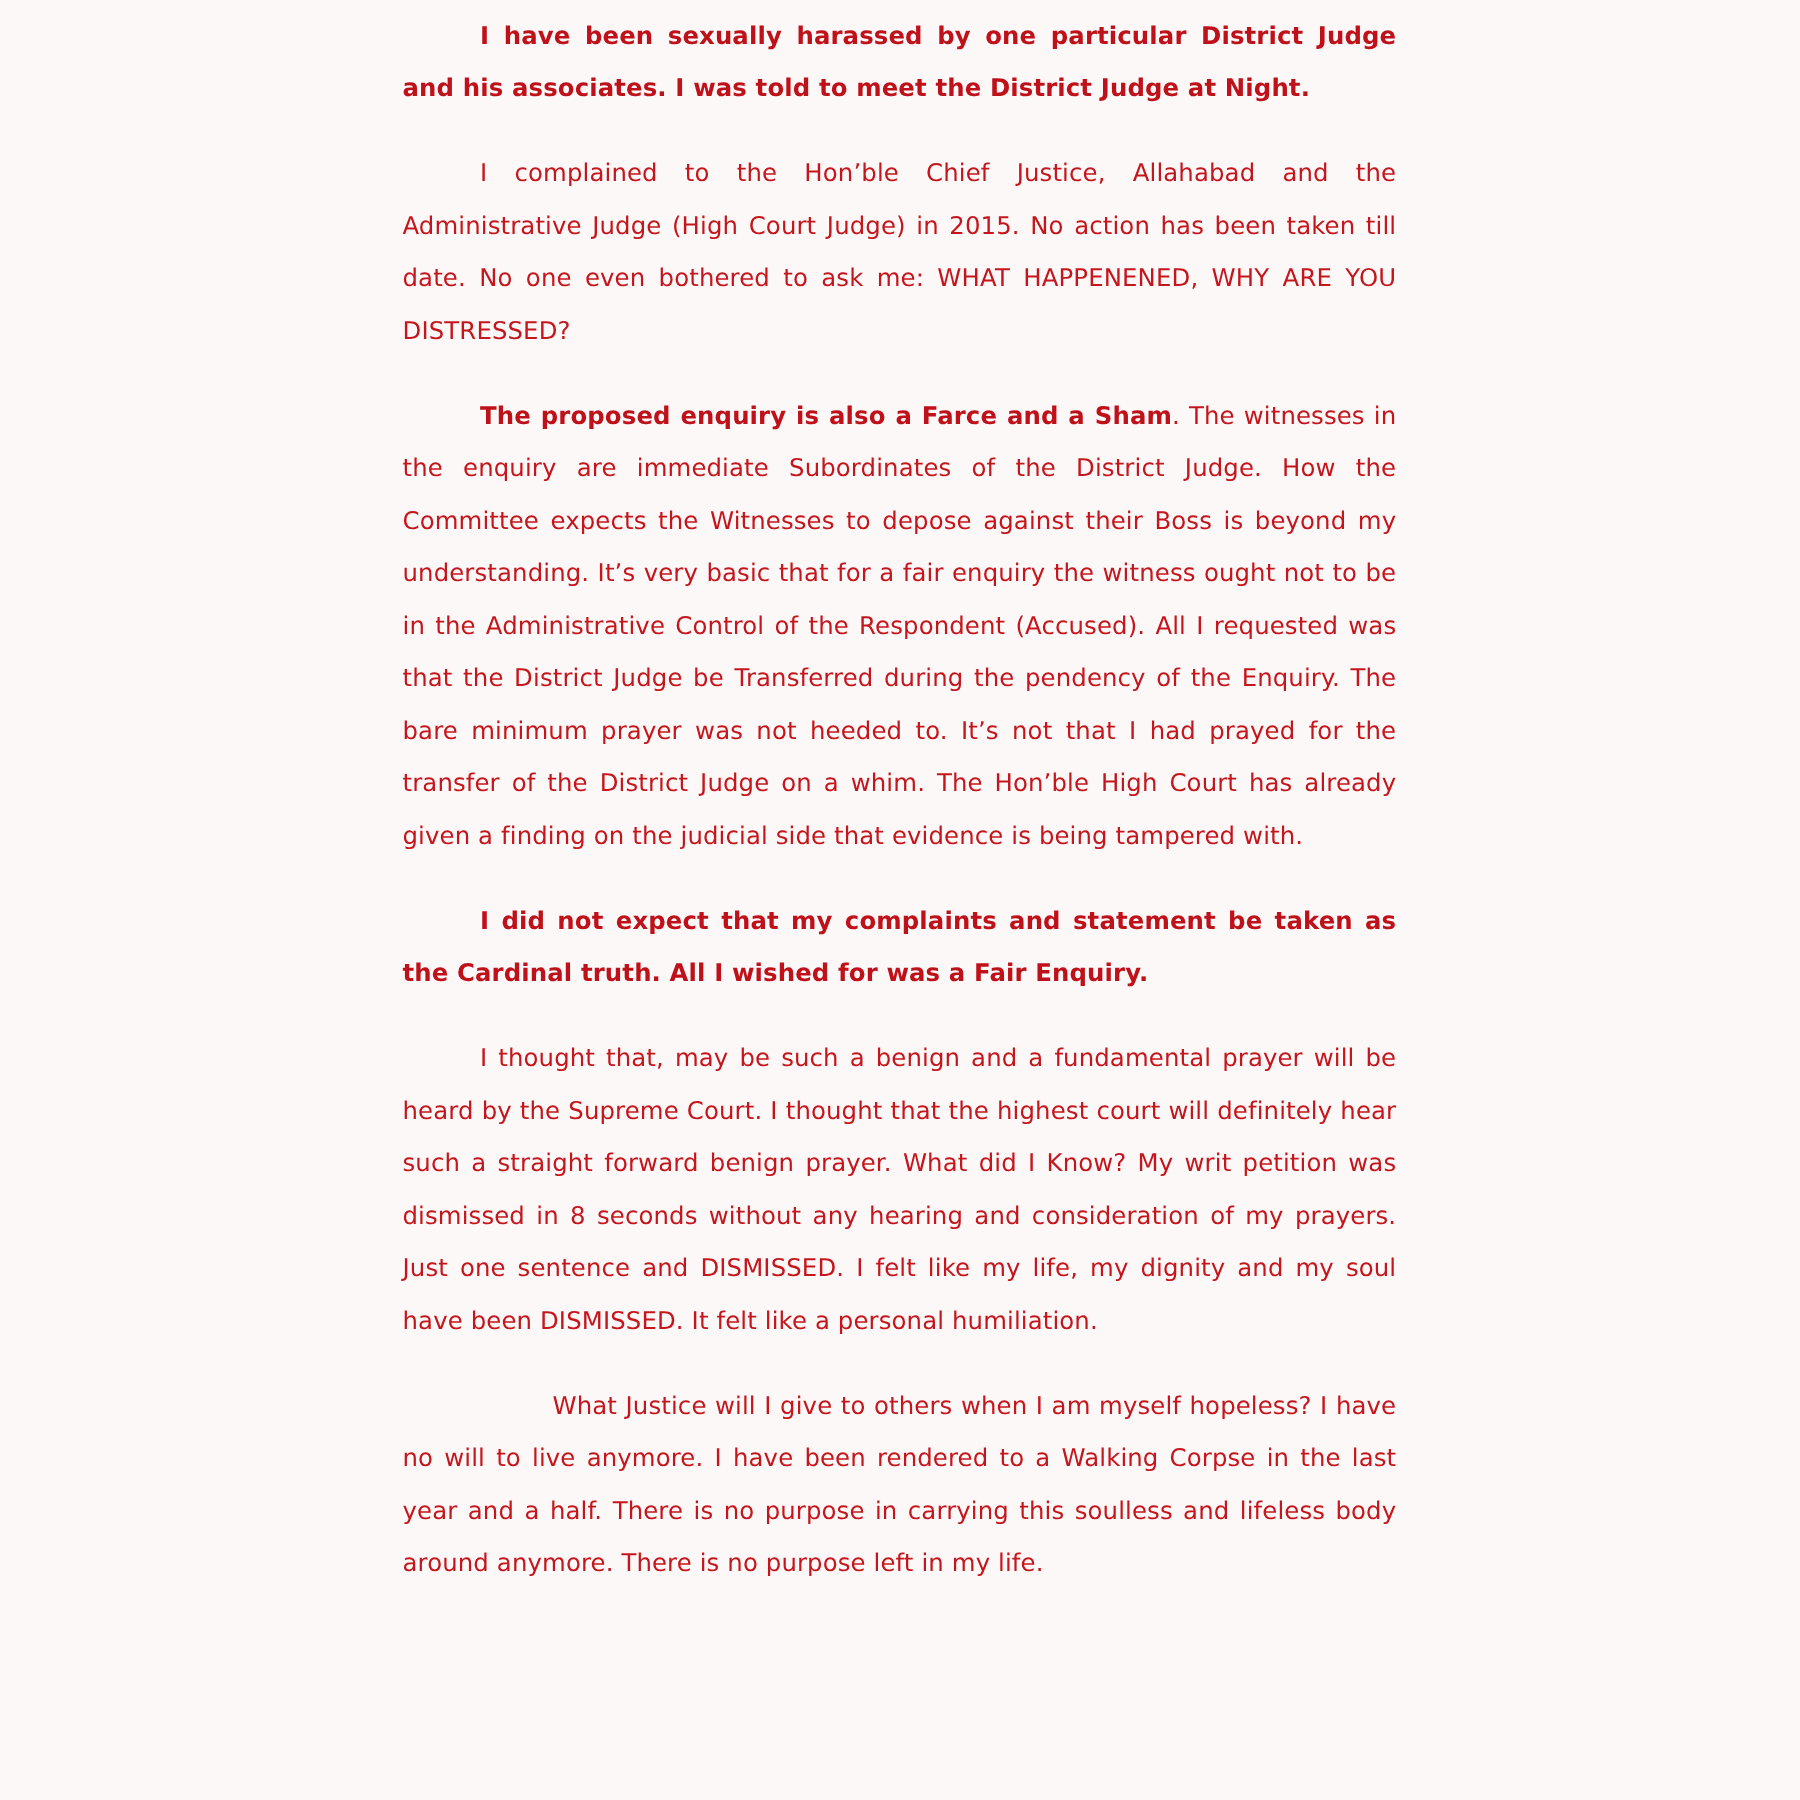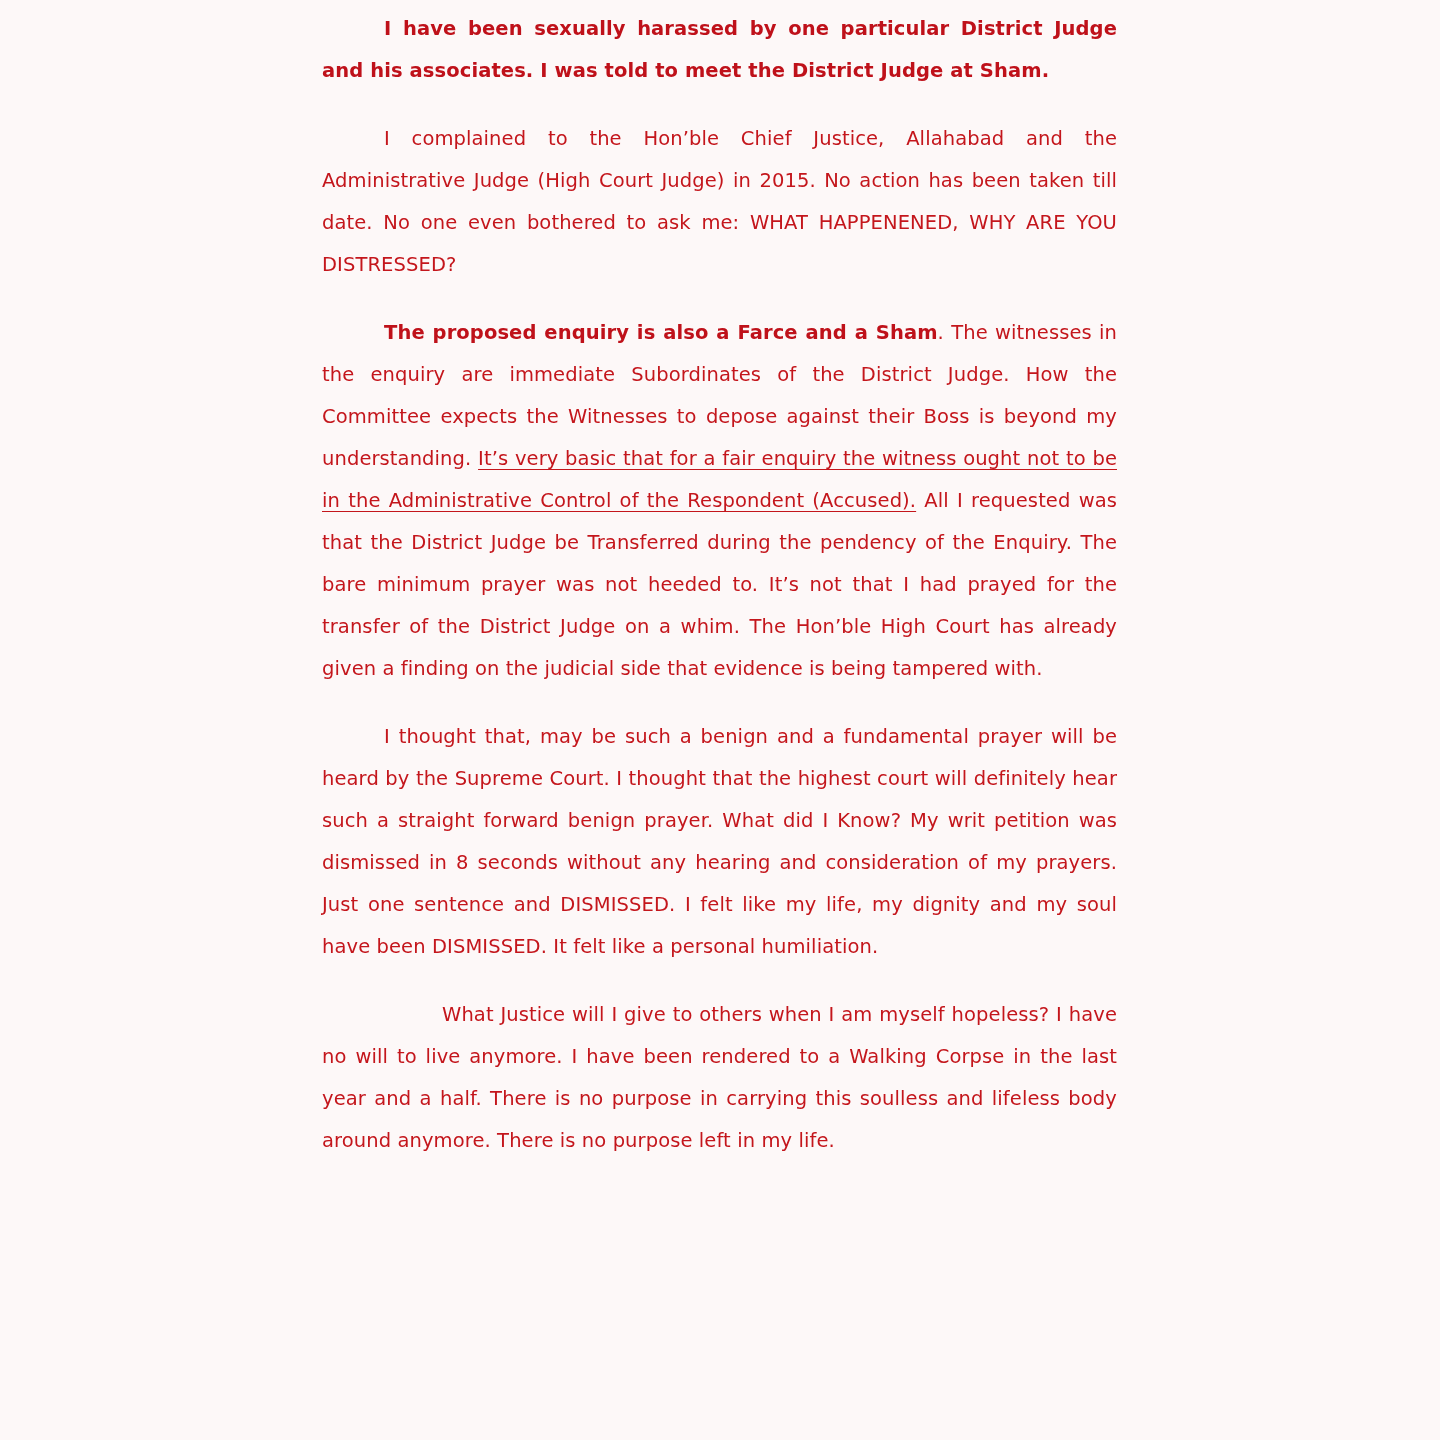--- a/index.html
+++ b/index.html
@@ -40,43 +40,45 @@
   p.para:last-child {
     margin-bottom: 0;
   }
   .indent-1 { text-indent: 62px; }
   .indent-2 { text-indent: 120px; }
   .bold {
     font-weight: bold;
     color: #bf111a;
   }
   .uline {
-    text-decoration: underline;
     text-underline-offset: 4px;
   }
 </style>
 </head>
 <body>
 
 <div class="page">
   <div class="doc-body">
 
     <p class="para indent-1 bold">
-      <span>I have been sexually harassed by one particular District Judge and his associates. I was told to meet the District Judge at Sham.</span>
+      <span>I have been sexually harassed by one particular District Judge and his associates. I was told to meet the District Judge at Night.</span>
     </p>
 
     <p class="para indent-1">
       <span>I complained to the Hon’ble Chief Justice, Allahabad and the Administrative Judge (High Court Judge) in 2015. No action has been taken till date. No one even bothered to ask me: WHAT HAPPENENED, WHY ARE YOU DISTRESSED?</span>
     </p>
 
 
     <p class="para indent-1">
       <span class="bold">The proposed enquiry is also a Farce and a Sham</span><span>. The witnesses in the enquiry are immediate Subordinates of the District Judge. How the Committee expects the Witnesses to depose against their Boss is beyond my understanding. </span><span class="uline">It’s very basic that for a fair enquiry the witness ought not to be in the Administrative Control of the Respondent (Accused).</span><span> All I requested was that the District Judge be Transferred during the pendency of the Enquiry. The bare minimum prayer was not heeded to. It’s not that I had prayed for the transfer of the District Judge on a whim. The Hon’ble High Court has already given a finding on the judicial side that evidence is being tampered with.</span>
     </p>
 
+    <p class="para indent-1 bold">
+      <span>I did not expect that my complaints and statement be taken as the Cardinal truth. All I wished for was a Fair Enquiry.</span>
+    </p>
 
     <p class="para indent-1">
       <span>I thought that, may be such a benign and a fundamental prayer will be heard by the Supreme Court. I thought that the highest court will definitely hear such a straight forward benign prayer. What did I Know? My writ petition was dismissed in 8 seconds without any hearing and consideration of my prayers. Just one sentence and DISMISSED. I felt like my life, my dignity and my soul have been DISMISSED. It felt like a personal humiliation.</span>
     </p>
 
 
     <p class="para indent-2">
       <span>What Justice will I give to others when I am myself hopeless? I have no will to live anymore. I have been rendered to a Walking Corpse in the last year and a half. There is no purpose in carrying this soulless and lifeless body around anymore. There is no purpose left in my life.</span>
     </p>
 

